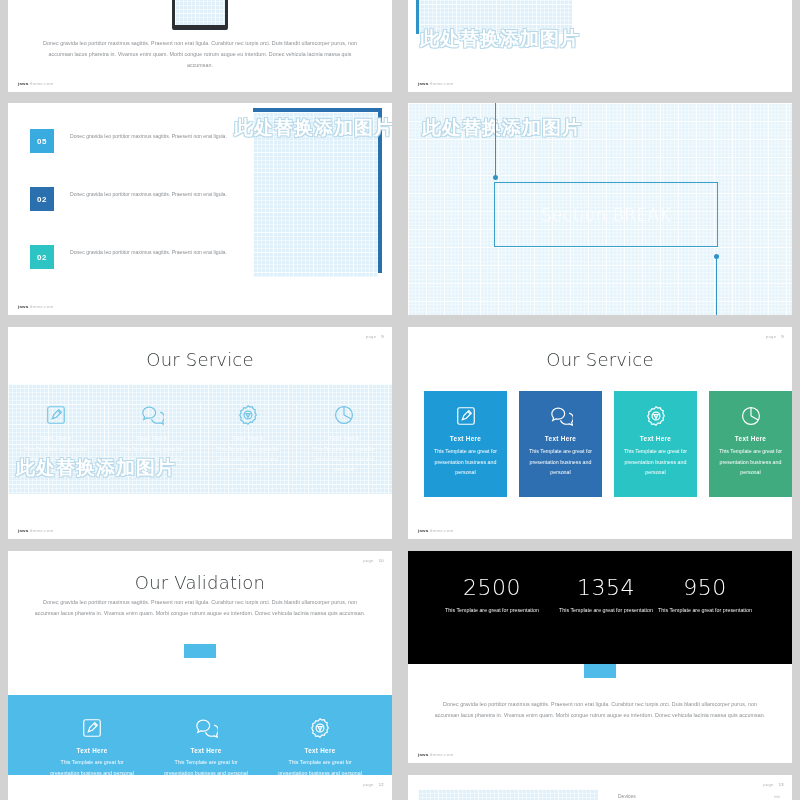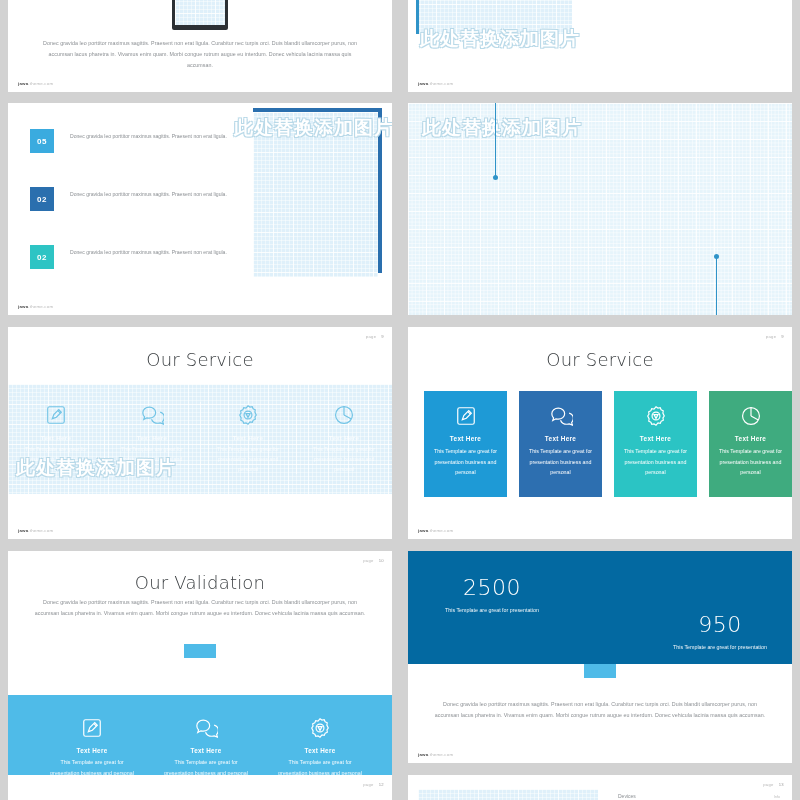--- a/index.html
+++ b/index.html
@@ -208,21 +208,21 @@
     position: absolute; top: 16px; width: 128px; text-align: center; color: #fff;
   }
   .val-col .ico { height: 34px; display: flex; align-items: center; justify-content: center; }
   .val-h { font-size: 6.3px; font-weight: bold; letter-spacing: .3px; margin-top: 2px; }
   .val-p { font-size: 5.3px; line-height: 2.0; margin-top: 3px; padding: 0 20px; opacity: .95; }
   
   #s8 { left: 408px; top: 551px; width: 384px; height: 212px; }
   .stat-band {
     position: absolute; left: 0; top: 0;
     width: 100%; height: 113px;
-    background: #0369a1;
+    background: #000000;
   }
   .stat-col { position: absolute; top: 24px; width: 128px; text-align: center; color: #fff; }
   .stat-n {
     font-family: "DejaVu Sans", sans-serif;
     font-weight: 300; font-size: 22px; letter-spacing: .5px;
   }
   .stat-p { font-size: 5.3px; line-height: 2.0; margin-top: 5px; opacity: .95; }
   
   #s9  { left: 8px;  top: 775px; width: 384px; height: 60px; }
   #s10 { left: 408px; top: 775px; width: 384px; height: 60px; }
@@ -277,20 +277,23 @@
     <div class="ph-cjk" style="left:226px; top:12px; font-size:19px;">此处替换添加图片</div>
     <div class="brand">
       <i>jawa</i><span>.theme.com</span>
     </div>
   </div>
 
   <div class="slide grid-light" id="s4">
     <div class="ph-cjk" style="left:14px; top:12px; font-size:19px;">此处替换添加图片</div>
     <div class="conn" style="left:87px; top:0px; width:1.4px; height:75px;"></div>
     <div class="dot" style="left:85px; top:72px;"></div>
+    <div class="sb-box">
+      <div class="sb-label">Section BREAK</div>
+    </div>
     <div class="dot" style="left:306px; top:151px;"></div>
     <div class="conn" style="left:308px; top:155px; width:1.4px; height:60px;"></div>
   </div>
 
   <div class="slide" id="s5">
     <div class="page-num">
       <span>page</span><b>9</b>
     </div>
     <div class="slide-title" style="top:22px;">Our Service</div>
 
@@ -456,21 +459,25 @@
       </div>
     </div>
   </div>
 
   <div class="slide" id="s8">
     <div class="stat-band">
       <div class="stat-col" style="left:20px;">
         <div class="stat-n">2500</div>
         <div class="stat-p">This Template are great for presentation</div>
       </div>
-      <div class="stat-col" style="left:248px;margin-top:37px;">
+      <div class="stat-col" style="left:134px;">
+        <div class="stat-n">1354</div>
+        <div class="stat-p">This Template are great for presentation</div>
+      </div>
+      <div class="stat-col" style="left:233px;">
         <div class="stat-n">950</div>
         <div class="stat-p">This Template are great for presentation</div>
       </div>
     </div>
     <div class="notch" style="top:113px;"></div>
     <div class="body-copy" style="left:26px; top:148px; width:332px;">Donec gravida leo porttitor maximus sagittis. Praesent non erat ligula. Curabitur nec turpis orci. Duis blandit ullamcorper purus, non accumsan lacus pharetra in. Vivamus enim quam. Morbi congue rutrum augue eu interdum. Donec vehicula lacinia massa quis accumsan.</div>
     <div class="brand">
       <i>jawa</i><span>.theme.com</span>
     </div>
   </div>

